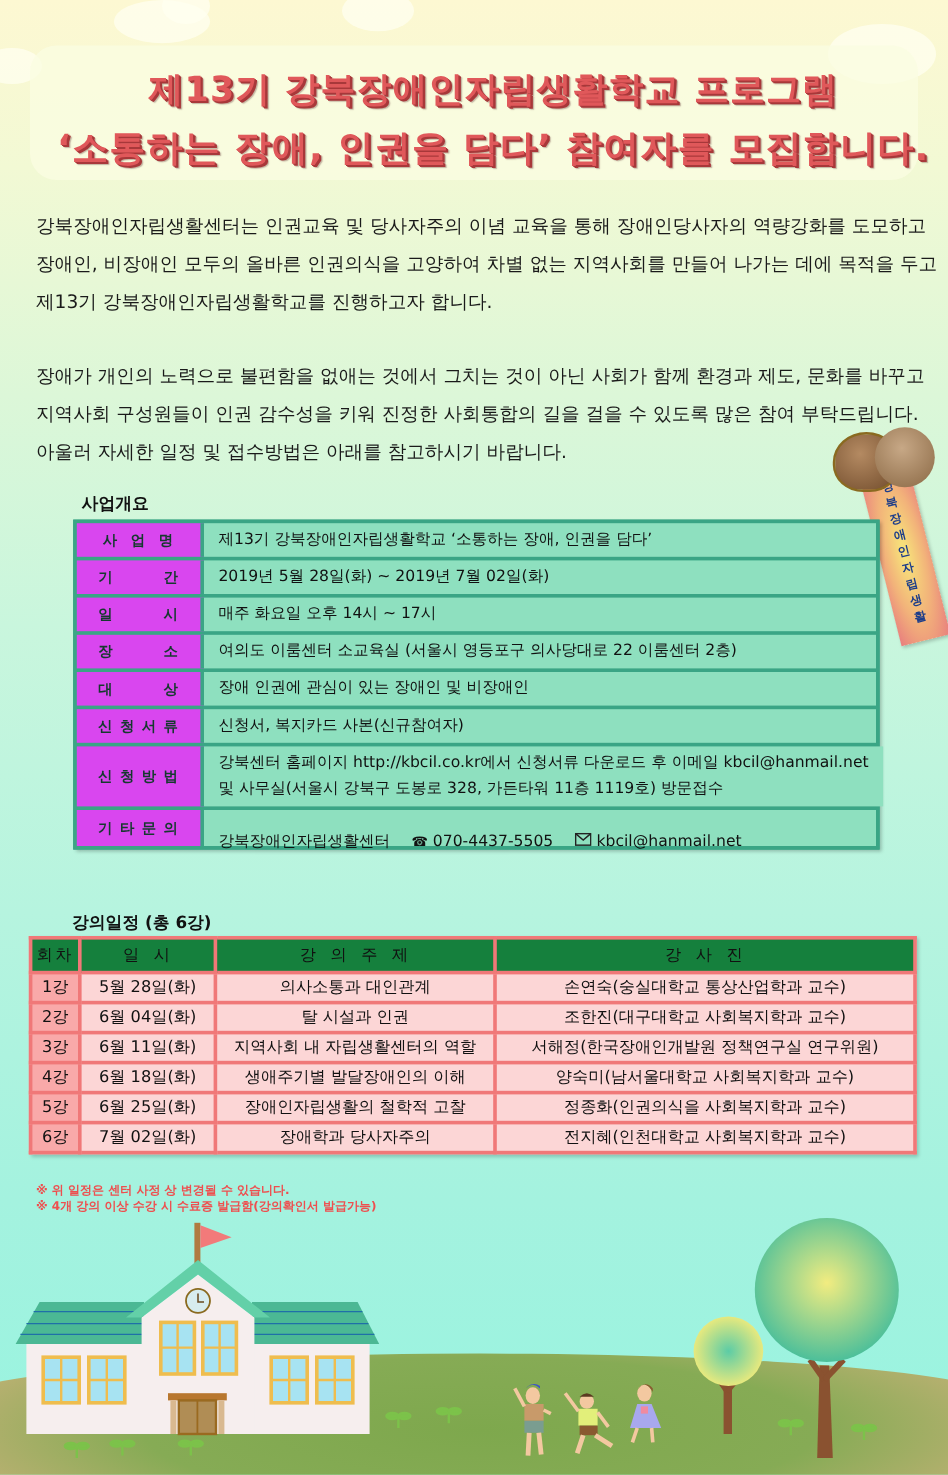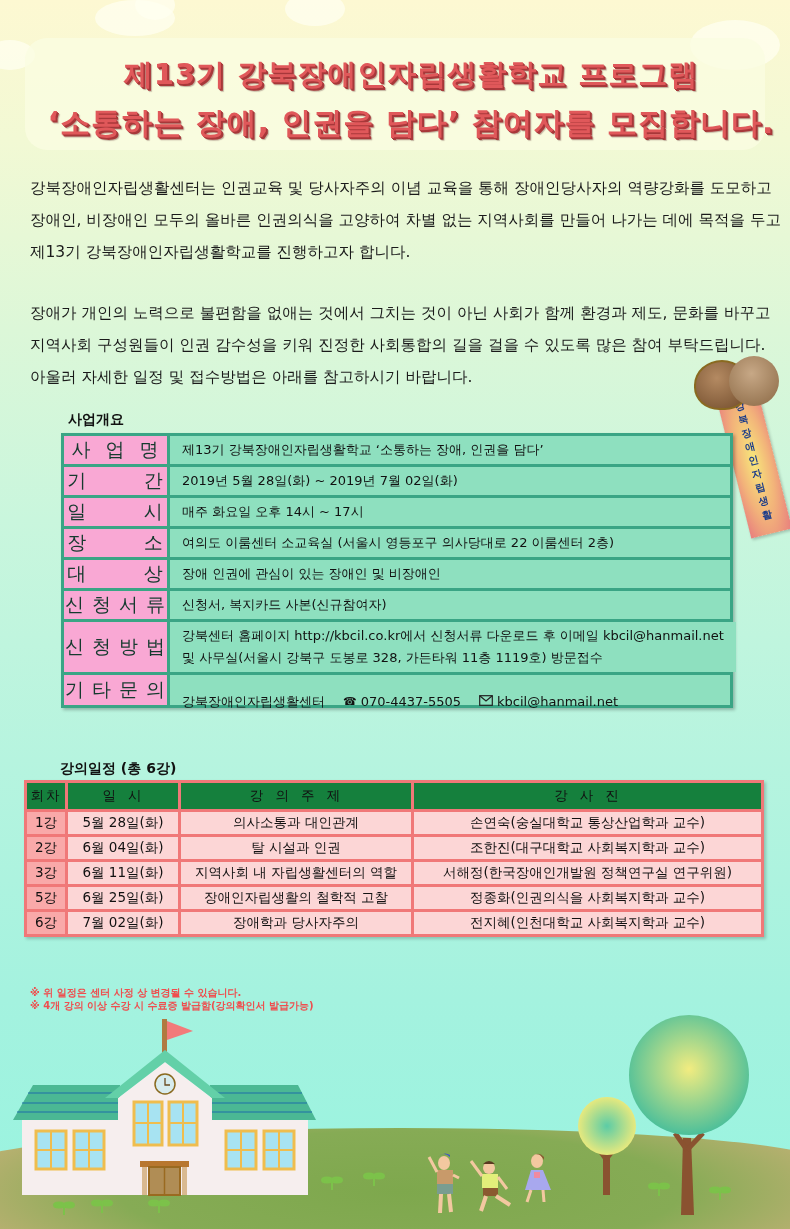--- a/index.html
+++ b/index.html
@@ -27,23 +27,23 @@
 
   
   .ov {
     position:absolute; left:61px; top:433px; width:666px;
     border:3px solid #3aa585; background:#3aa585;
     box-shadow: 2px 2px 3px rgba(0,0,0,0.25);
   }
   .ov-row { display:flex; border-bottom:3px solid #3aa585; }
   .ov-row:last-child { border-bottom:none; }
   .ov-label {
-    width:103px; flex:none; background:#f9a8d4; border-right:3px solid #3aa585;
+    width:103px; flex:none; background:#d946ef; border-right:3px solid #3aa585;
     display:flex; align-items:center; justify-content:center;
-    font-size:19px; font-weight:normal; color:#153a2e; letter-spacing:1px; white-space:pre;
+    font-size:12px; font-weight:bold; color:#153a2e; letter-spacing:1px; white-space:pre;
   }
   .ov-val {
     flex:1; background:#8ee0bf; padding:0 12px;
     display:flex; flex-direction:column; justify-content:center;
     font-size:13px; color:#111; line-height:22px;
   }
   .ov-val span { white-space:nowrap; }
   .contact { display:flex; align-items:center; gap:18px;margin-top:23px; }
   .contact .ci { display:inline-flex; align-items:center; gap:4px; }
 
@@ -215,20 +215,26 @@
         <td class="num">2강</td>
         <td>6월 04일(화)</td>
         <td>탈 시설과 인권</td>
         <td>조한진(대구대학교 사회복지학과 교수)</td>
       </tr>
       <tr>
         <td class="num">3강</td>
         <td>6월 11일(화)</td>
         <td>지역사회 내 자립생활센터의 역할</td>
         <td>서해정(한국장애인개발원 정책연구실 연구위원)</td>
+      </tr>
+      <tr>
+        <td class="num">4강</td>
+        <td>6월 18일(화)</td>
+        <td>생애주기별 발달장애인의 이해</td>
+        <td>양숙미(남서울대학교 사회복지학과 교수)</td>
       </tr>
       <tr>
         <td class="num">5강</td>
         <td>6월 25일(화)</td>
         <td>장애인자립생활의 철학적 고찰</td>
         <td>정종화(인권의식을 사회복지학과 교수)</td>
       </tr>
       <tr>
         <td class="num">6강</td>
         <td>7월 02일(화)</td>

